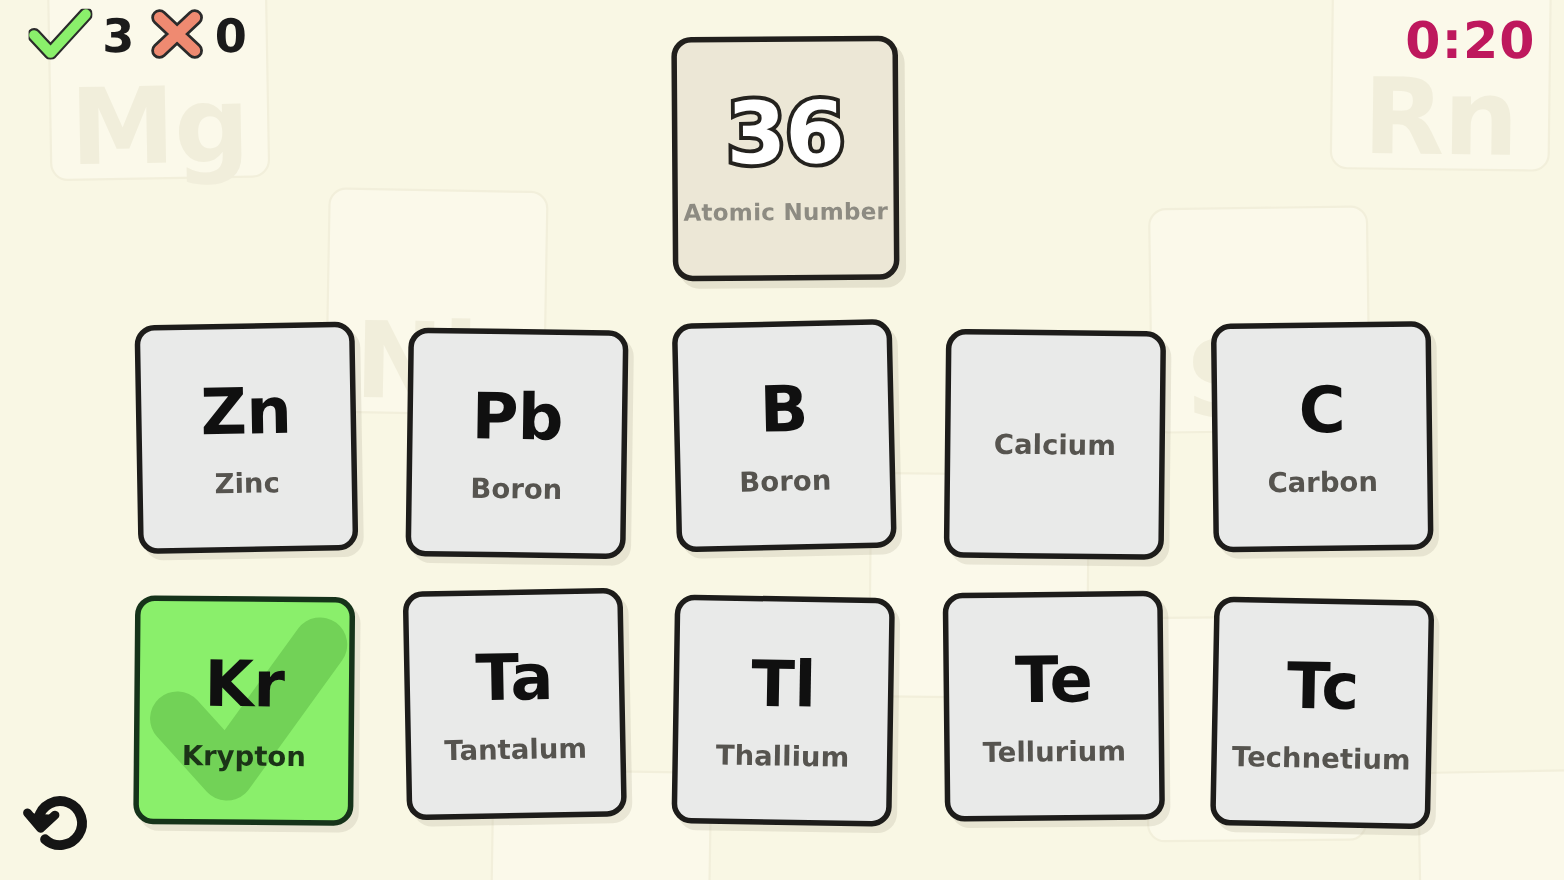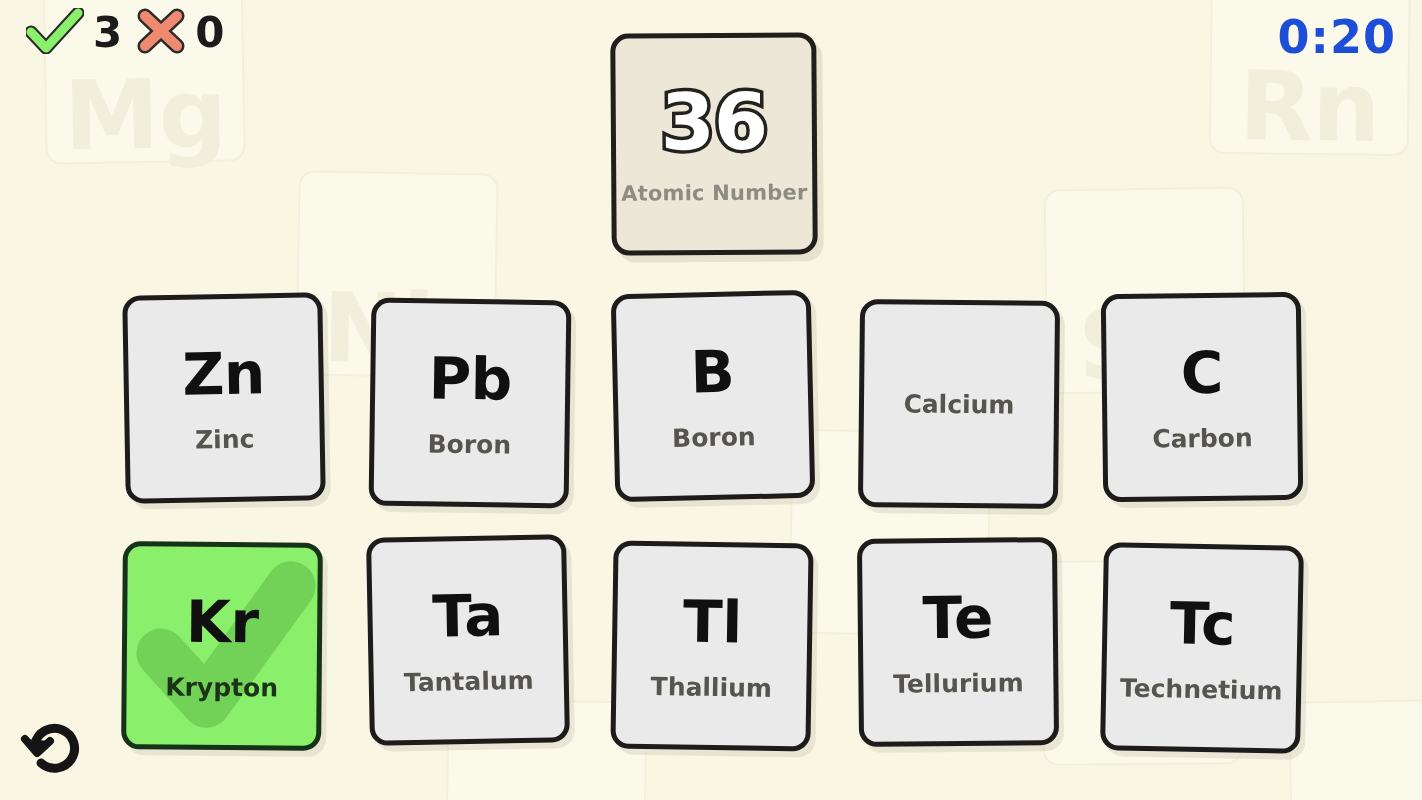--- a/index.html
+++ b/index.html
@@ -68,21 +68,21 @@
     font-family:"DejaVu Sans", sans-serif;
   }
   .check-icon { display:block; }
   .cross-icon { display:block; }
 
   .timer {
     position:absolute;
     right:26px; top:14px;
     font-size:46px;
     font-weight:bold;
-    color:#1d4ed8;
+    color:#be185d;
     letter-spacing:1px;
     line-height:1;
   }
 
   
   .prompt-card {
     position:absolute;
     left:611px; top:33px;
     width:206px; height:222px;
     background:#ece7d6;

